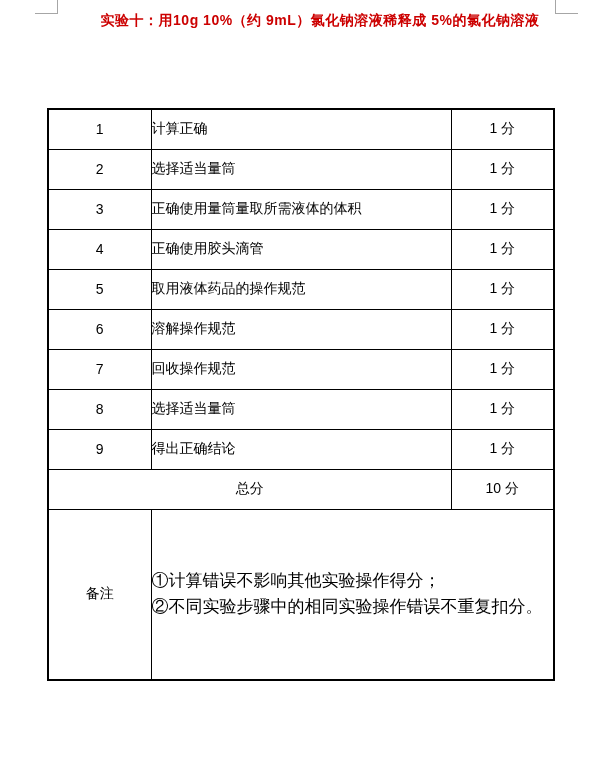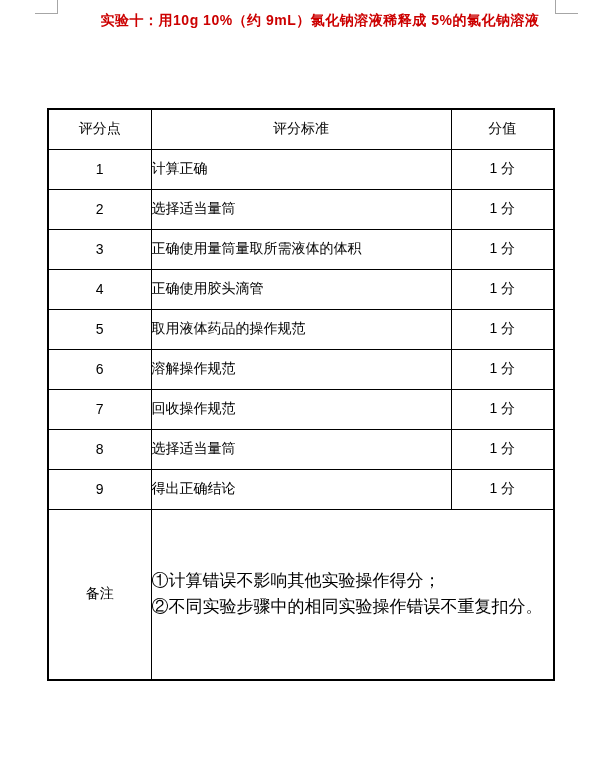--- a/index.html
+++ b/index.html
@@ -100,25 +100,20 @@
   <div class="heading-red">实验十：用10g 10%（约 9mL）氯化钠溶液稀释成 5%的氯化钠溶液</div>
 
   <table class="score-table">
     <colgroup>
         <col class="c1">
         <col class="c2">
         <col class="c3">
       </colgroup>
 
     <tbody>
-        <tr>
-      <th class="cell-center">评分点</th>
-      <th class="cell-center">评分标准</th>
-      <th class="cell-center">分值</th>
-    </tr>
 
     <tr>
       <td class="cell-center">1</td>
       <td class="cell-left">计算正确</td>
       <td class="cell-center">1 分</td>
     </tr>
     <tr>
       <td class="cell-center">2</td>
       <td class="cell-left">选择适当量筒</td>
       <td class="cell-center">1 分</td>
@@ -152,20 +147,24 @@
       <td class="cell-center">8</td>
       <td class="cell-left">选择适当量筒</td>
       <td class="cell-center">1 分</td>
     </tr>
     <tr>
       <td class="cell-center">9</td>
       <td class="cell-left">得出正确结论</td>
       <td class="cell-center">1 分</td>
     </tr>
 
+    <tr>
+      <td class="cell-center" colspan="2">总分</td>
+      <td class="cell-center">10 分</td>
+    </tr>
 
     <tr class="remark-row">
       <td class="cell-center">备注</td>
       <td class="remark-cell" colspan="2">
         <p>①计算错误不影响其他实验操作得分；</p>
         <p>②不同实验步骤中的相同实验操作错误不重复扣分。</p>
       </td>
     </tr>
   </tbody>
     </table>

